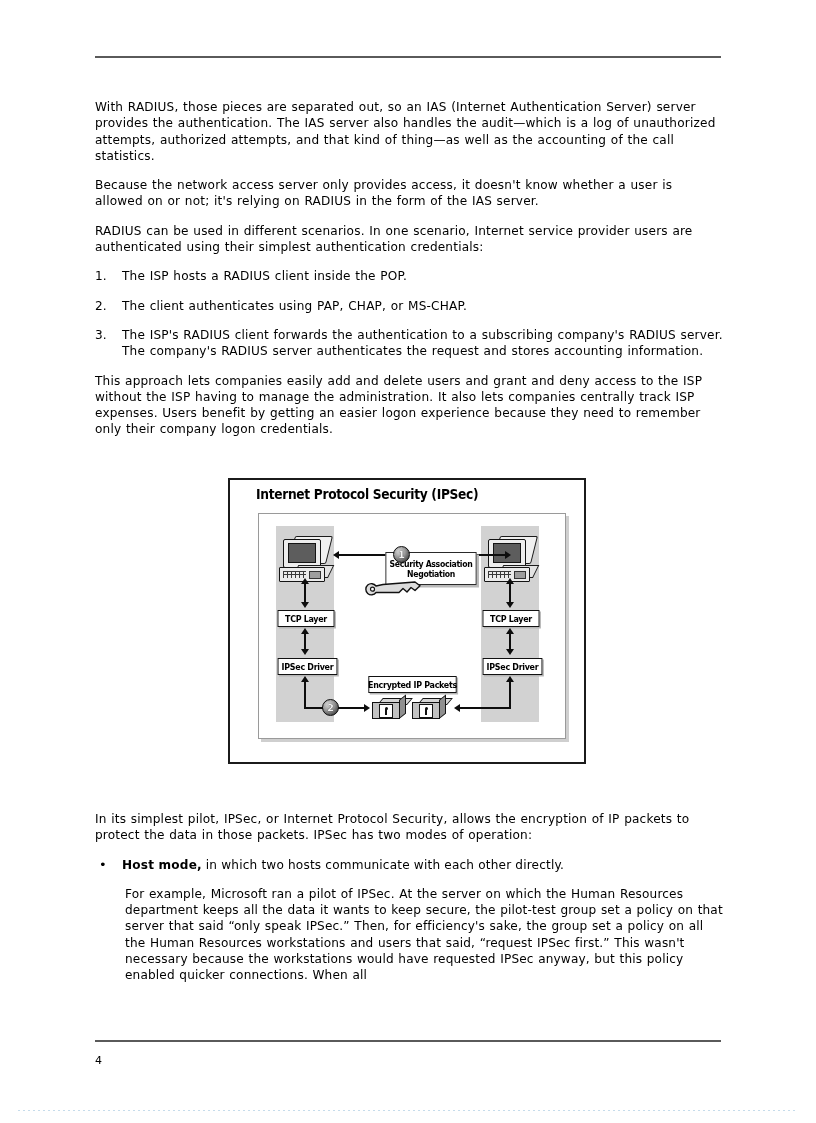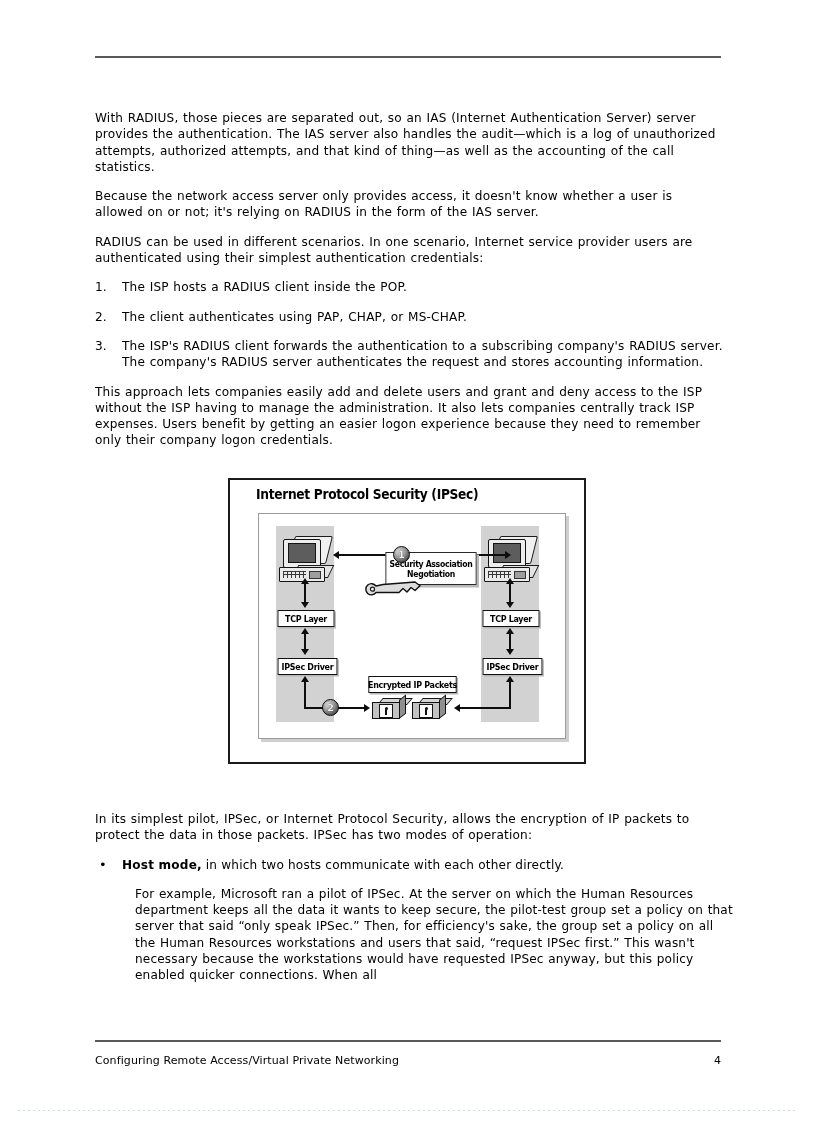--- a/index.html
+++ b/index.html
@@ -42,21 +42,21 @@
     height: 1px;
     background-image: linear-gradient(to right, #bcd6e8 0 2px, transparent 2px 5px);
     background-size: 5px 1px;
     opacity: .85;
   }
 
   
   .content {
     position: absolute;
     left: 95px;
-    top: 110px;
+    top: 99px;
     width: 628px;
   }
 
   p.body, li.body, .para {
     font-size: 12.1px;
     line-height: 16.3px;
     letter-spacing: .18px;
     margin: 0 0 13px 0;
     text-align: left;
     word-spacing: .6px;
@@ -99,21 +99,21 @@
   ul.bullets > li .dot {
     position: absolute;
     left: 4px;
     top: 0;
     font-size: 13px;
     line-height: 16.3px;
   }
   .bold { font-weight: bold; }
 
   .indent-para {
-    margin-left: 40px;
+    margin-left: 30px;
     width: 601px;
     font-size: 12.1px;
     line-height: 16.3px;
     letter-spacing: .15px;
   }
 
   
   .footer {
     position: absolute;
     left: 95px;
@@ -547,19 +547,18 @@
       </li>
     </ul>
 
     <p class="para indent-para" style="margin-top:13px;">For example, Microsoft ran a pilot of IPSec. At the server on which the Human Resources department keeps all the data it wants to keep secure, the pilot-test group set a policy on that server that said “only speak IPSec.” Then, for efficiency's sake, the group set a policy on all the Human Resources workstations and users that said, “request IPSec first.” This wasn't necessary because the workstations would have requested IPSec anyway, but this policy enabled quicker connections. When all</p>
 
   </div>
 
   <div class="rule rule-bottom"></div>
 
   <div class="footer">
-    <span>Configuring Remote Access/Virtual Private Networking</span>
     <span>4</span>
   </div>
 
   <div class="bottom-dots"></div>
 
 </div>
 
 </body></html>

